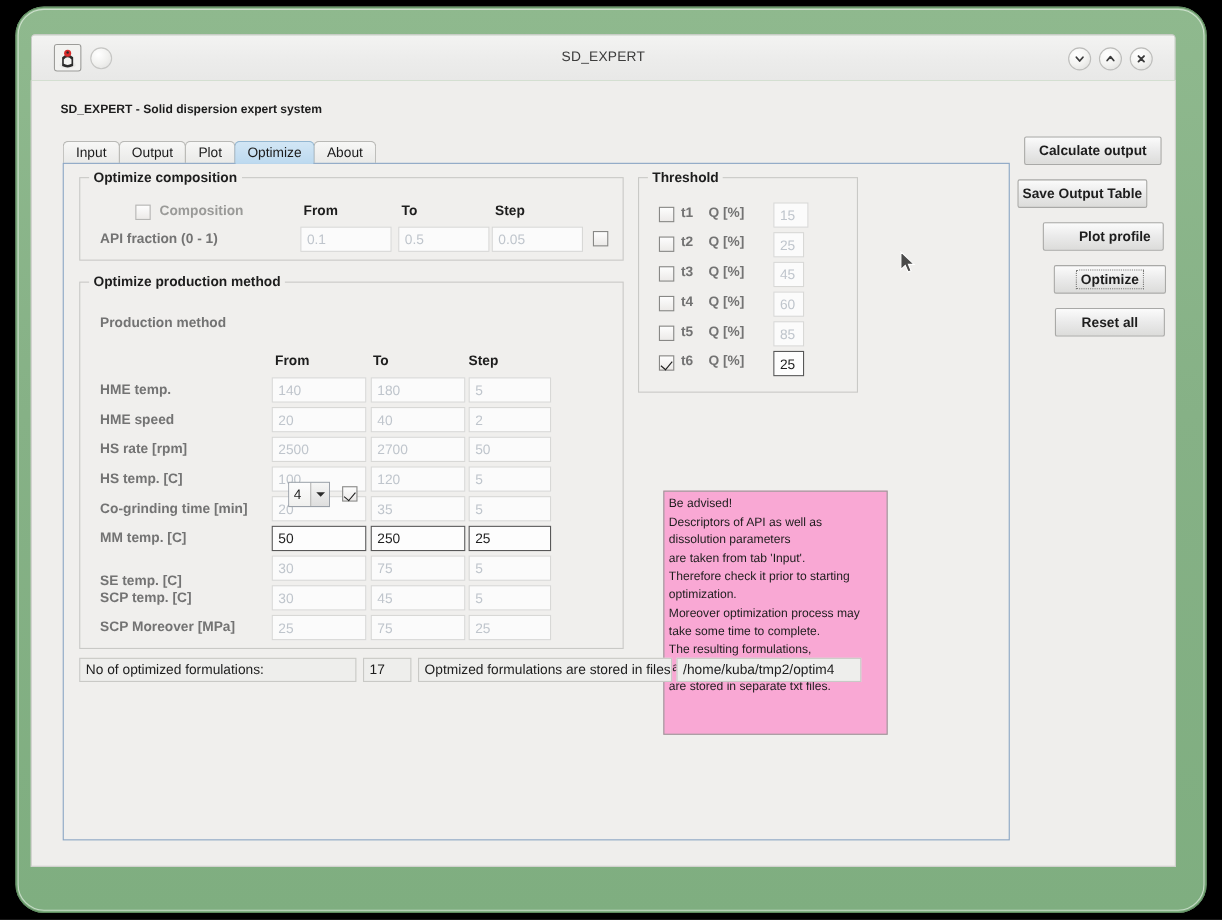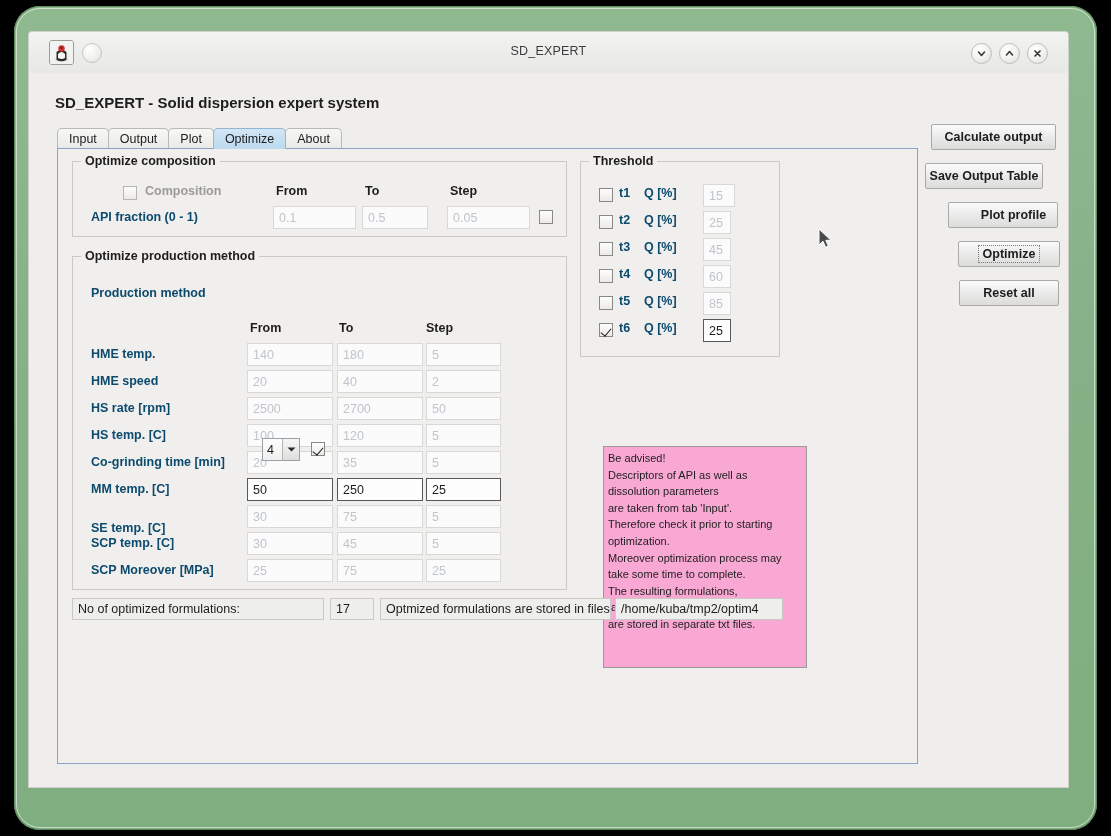--- a/index.html
+++ b/index.html
@@ -83,21 +83,21 @@
     position: absolute;
     left: 28px; top: 73px;
     width: 1041px; height: 715px;
     background: #efeeec;
     border: 1px solid #cfcfcd;
     border-top: none;
   }
 
   #app-heading {
     position: absolute; left: 26px; top: 21px;
-    font-size: 15px; font-weight: bold; color: #1d1d1d;
+    font-size: 11px; font-weight: bold; color: #1d1d1d;
   }
 
   
   #tabbar {
     position: absolute; left: 28px; top: 54px;
     height: 22px;
     display: flex; align-items: flex-end;
   }
   .tab {
     position: relative;
@@ -135,21 +135,21 @@
   }
   .groupbox > .gb-title {
     position: absolute; top: -8px; left: 8px;
     padding: 0 4px;
     background: #f0efed;
     font-size: 12.5px; font-weight: bold; color: #1d1d1d;
   }
 
   .lbl {
     position: absolute;
-    font-size: 12.5px; font-weight: bold; color: #0c4a6e;
+    font-size: 12.5px; font-weight: bold; color: #737373;
     white-space: nowrap;
   }
   .lbl.dim { color: #9a9a98; }
   .colhdr {
     position: absolute;
     font-size: 12.5px; font-weight: bold; color: #1d1d1d;
   }
 
   
   .tf {
@@ -323,21 +323,21 @@
 
         <div class="cb dim" style="left:50px; top:24px;"></div>
         <div class="lbl dim" style="left:72px; top:22px;">Composition</div>
 
         <div class="colhdr" style="left:203px; top:22px;">From</div>
         <div class="colhdr" style="left:292px; top:22px;">To</div>
         <div class="colhdr" style="left:377px; top:22px;">Step</div>
 
         <div class="lbl" style="left:18px; top:48px;">API fraction (0 - 1)</div>
         <div class="tf disabled" style="left:200px; top:44px; width:83px;">0.1</div>
-        <div class="tf disabled" style="left:289px; top:44px; width:66px;">0.5</div>
+        <div class="tf disabled" style="left:289px; top:44px; width:83px;">0.5</div>
         <div class="tf disabled" style="left:374px; top:44px; width:83px;">0.05</div>
         <div class="cb" style="left:466px; top:48px;"></div>
       </div>
 
       <div class="groupbox" style="left:14px; top:107px; width:495px; height:334px;">
         <div class="gb-title">Optimize production method</div>
 
         <div class="lbl" style="left:18px; top:29px;">Production method</div>
 
         <div class="colhdr" style="left:177px; top:64px;">From</div>

